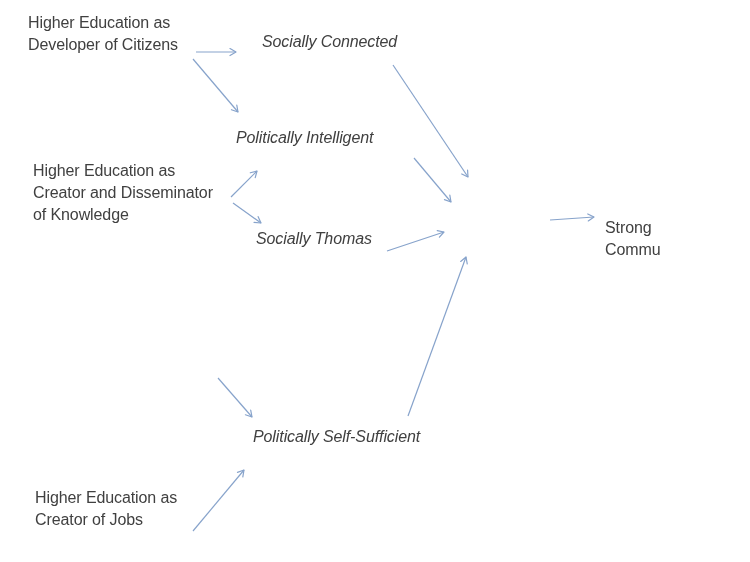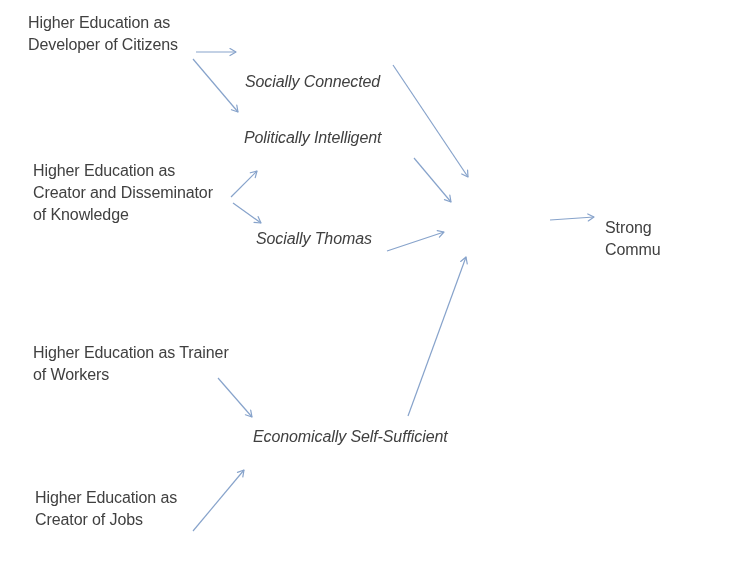--- a/index.html
+++ b/index.html
@@ -51,22 +51,22 @@
     left: 388px;
     top: 524px;
     font-size: 16px;
     line-height: 20px;
     font-weight: bold;
     color: var(--attribution-color);
     letter-spacing: -0.1px;
   }
   
   .n-citizens    { left: 28px;  top: 12px;  }
-  .n-connected   { left: 245px; top: 31px; margin-top: 40px;  }
-  .n-intelligent { left: 244px; top: 127px; }
+  .n-connected   { left: 262px; top: 31px;  }
+  .n-intelligent { left: 236px; top: 127px; }
   .n-knowledge   { left: 33px;  top: 160px; }
   .n-aware       { left: 256px; top: 228px; }
   .n-empowered   { left: 462px; top: 189px; }
   .n-strong      { left: 605px; top: 189px; margin-top: 28px; }
   .n-workers     { left: 33px;  top: 342px; }
   .n-econ        { left: 253px; top: 426px; }
   .n-jobs        { left: 35px;  top: 487px; }
 </style>
 </head>
 <body>
@@ -104,22 +104,20 @@
   <div class="node n-knowledge">Higher Education as
 Creator and Disseminator
 of Knowledge</div>
 
   <div class="node outcome n-aware">Socially Thomas</div>
 
 
   <div class="node n-strong">Strong
 Communities</div>
 
-  <div class="node n-workers">Higher Education as Trainer
-of Workers</div>
 
-  <div class="node outcome n-econ">Economically Self-Sufficient</div>
+  <div class="node outcome n-econ">Politically Self-Sufficient</div>
 
   <div class="node n-jobs">Higher Education as
 Creator of Jobs</div>
 
 
 </div>
 
 </body></html>

